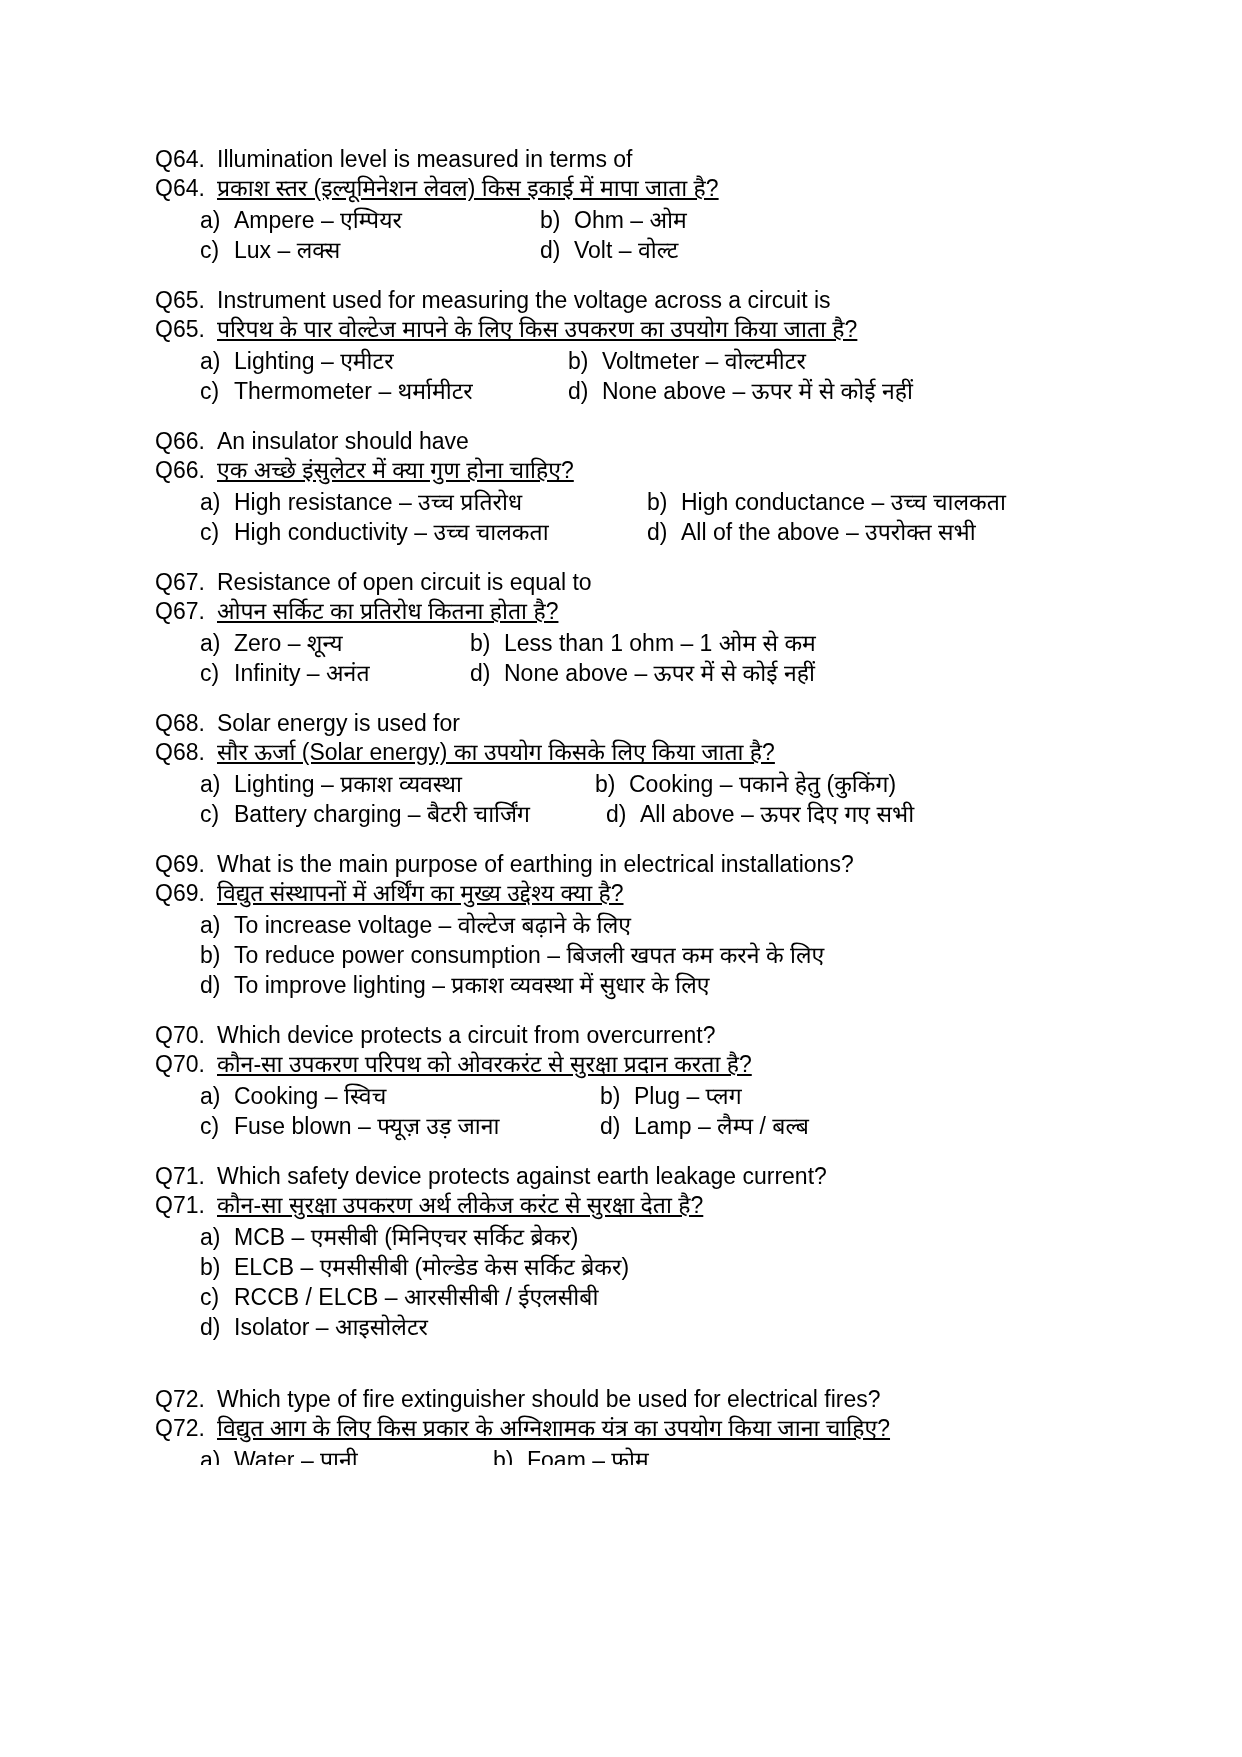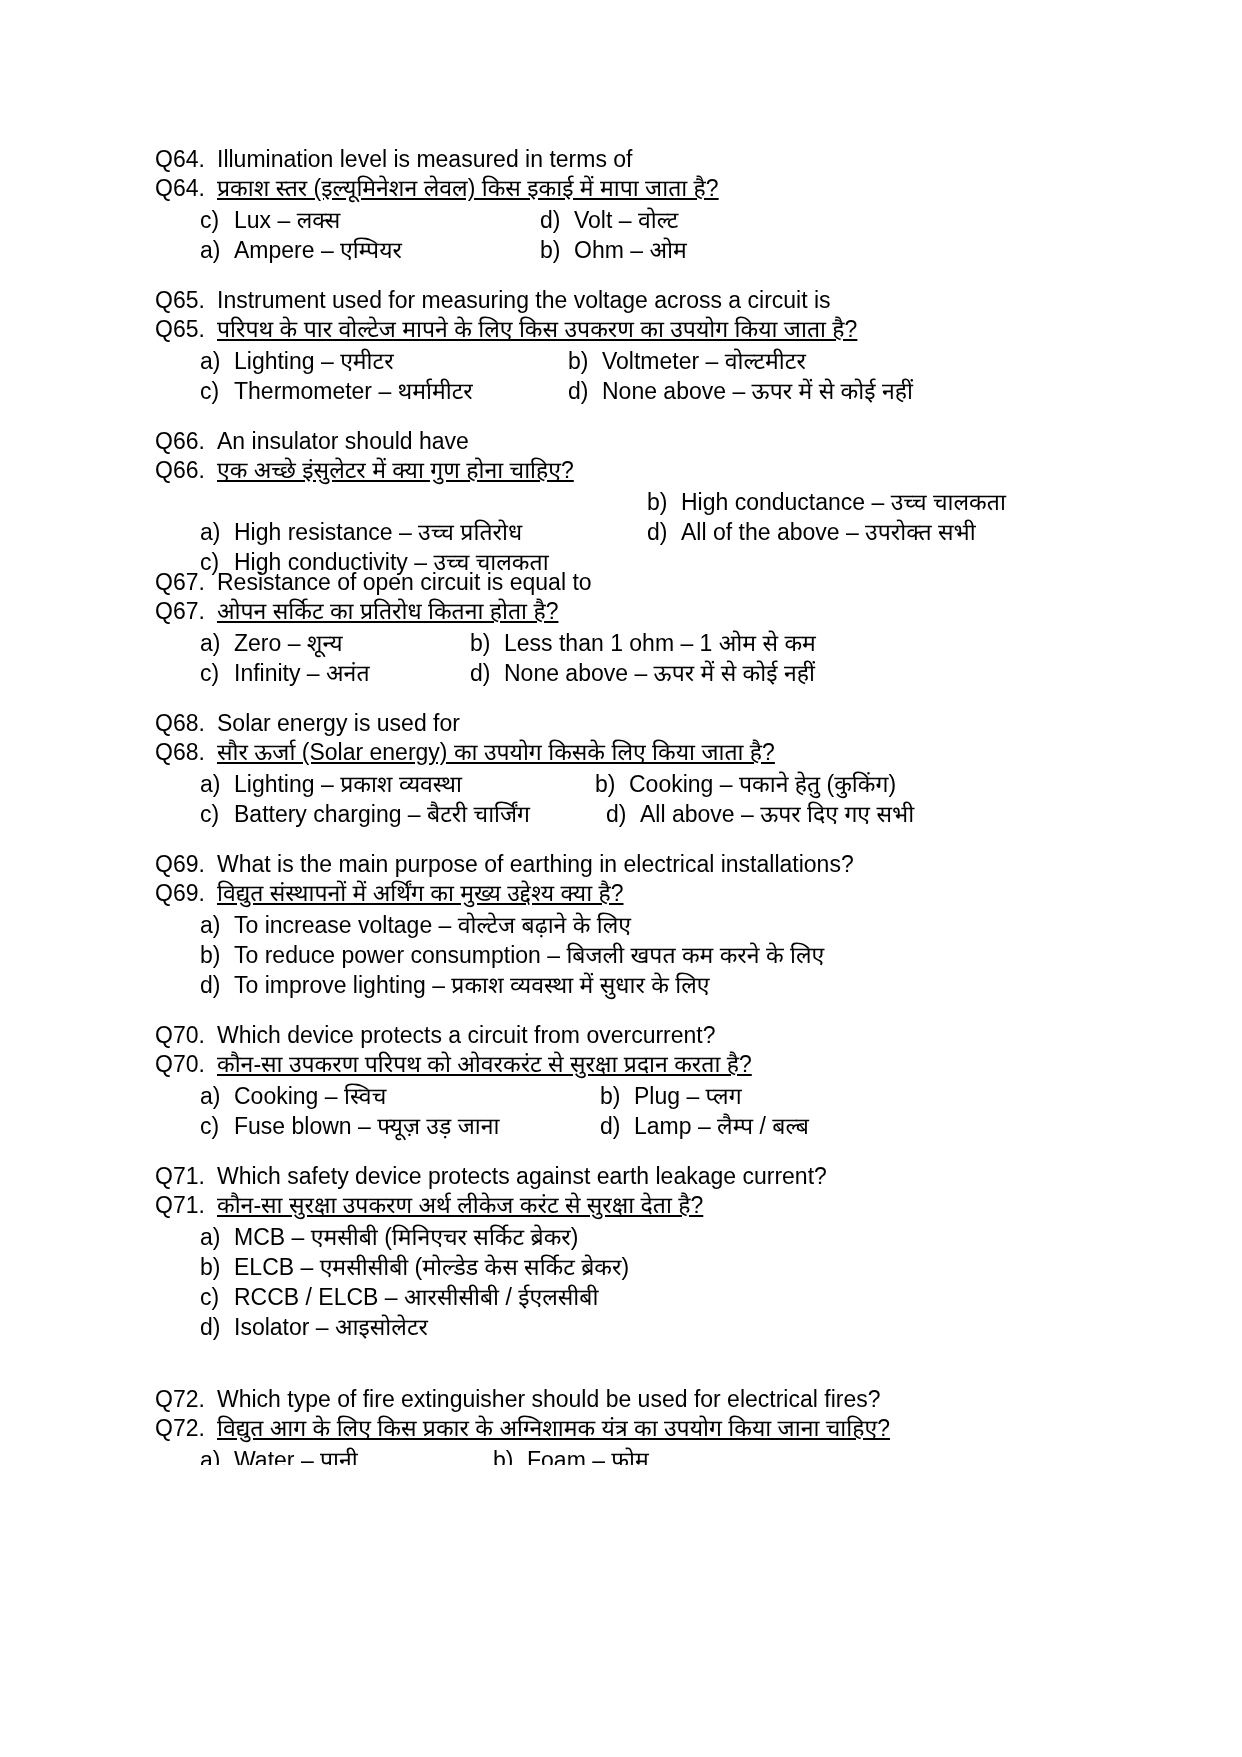--- a/index.html
+++ b/index.html
@@ -27,21 +27,21 @@
   .line.hi{height:33px;line-height:33px;text-decoration:underline;}
   .qnum{display:inline-block;width:62px;}
   .opts{padding-left:45px;}
   .orow{display:flex;height:30px;line-height:30px;}
   .opt{white-space:nowrap;}
   .olet{display:inline-block;width:34px;}
   
   .c1{flex-grow:0;flex-shrink:0;}
   .w340{flex-basis:340px;}
   .w368{flex-basis:368px;}
-  .w447{flex-basis:447px;margin-top:30px;}
+  .w447{flex-basis:447px;}
   .w270{flex-basis:270px;}
   .w395{flex-basis:395px;}
   .w406{flex-basis:406px;}
   .w400{flex-basis:400px;}
   .w293{flex-basis:293px;}
   .w413{flex-basis:413px;}
 </style>
 </head>
 <body>
 
@@ -49,27 +49,27 @@
 
   <section class="q">
     <div class="line en">
       <span class="qnum">Q64.</span><span class="qtext">Illumination level is measured in terms of</span>
     </div>
     <div class="line hi">
       <span class="qnum">Q64.</span><span class="qtext">प्रकाश स्तर (इल्यूमिनेशन लेवल) किस इकाई में मापा जाता है?</span>
     </div>
     <div class="opts">
       <div class="orow">
+        <span class="opt c1 w340"><span class="olet">a)</span><span class="otext">Ampere – एम्पियर</span></span>
+        <span class="opt"><span class="olet">b)</span><span class="otext">Ohm – ओम</span></span>
+      </div>
+      <div class="orow">
         <span class="opt c1 w340"><span class="olet">c)</span><span class="otext">Lux – लक्स</span></span>
         <span class="opt"><span class="olet">d)</span><span class="otext">Volt – वोल्ट</span></span>
       </div>
-      <div class="orow">
-        <span class="opt c1 w340"><span class="olet">a)</span><span class="otext">Ampere – एम्पियर</span></span>
-        <span class="opt"><span class="olet">b)</span><span class="otext">Ohm – ओम</span></span>
-      </div>
     </div>
   </section>
 
   <section class="q">
     <div class="line en">
       <span class="qnum">Q65.</span><span class="qtext">Instrument used for measuring the voltage across a circuit is</span>
     </div>
     <div class="line hi">
       <span class="qnum">Q65.</span><span class="qtext">परिपथ के पार वोल्टेज मापने के लिए किस उपकरण का उपयोग किया जाता है?</span>
     </div>

